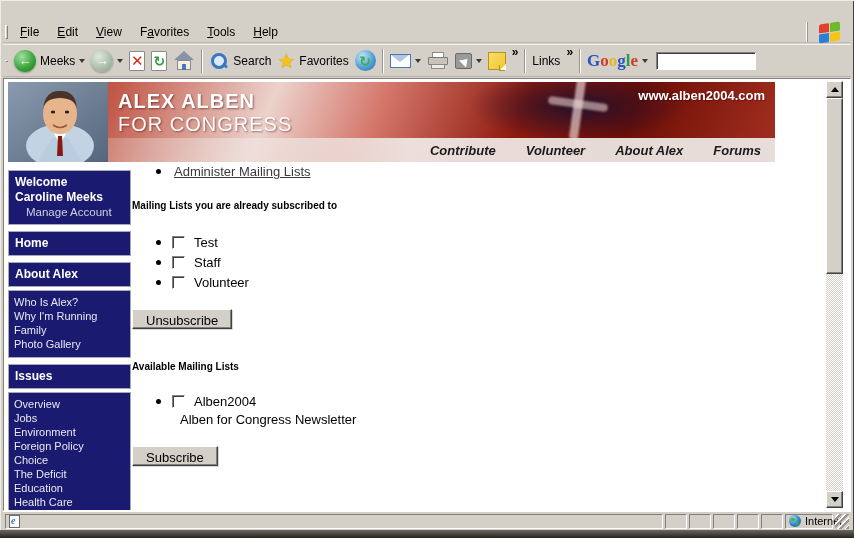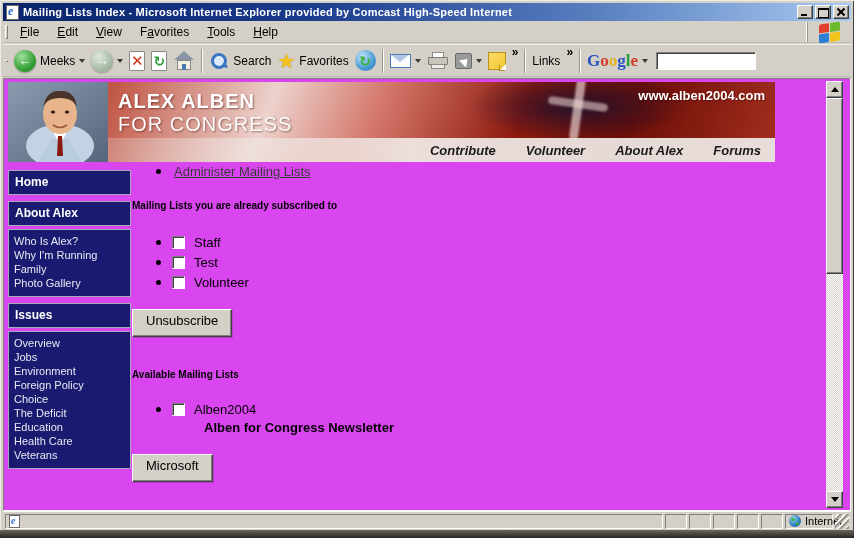--- a/index.html
+++ b/index.html
@@ -107,21 +107,21 @@
   #google-logo{ font-family:"Liberation Serif","DejaVu Serif",serif; font-size:17px; font-weight:bold; letter-spacing:0; display:flex; align-items:center; }
   #google-search-input{
     width:100px; height:18px; margin-left:5px; font-size:12px; padding:1px 3px;
     background:#fff; border:1px solid; border-color:#808080 #fff #fff #808080; box-shadow:inset 1px 1px 0 #404040;
     outline:none;
   }
 
   
   #page{
     position:absolute; top:78px; left:3px; right:3px; bottom:27px;
-    background:#d946ef; overflow:hidden;
+    background:#ffffff; overflow:hidden;
     border:1px solid; border-color:#808080 #fff #fff #808080;
   }
 
   
   #banner{
     position:absolute; left:4px; top:3px; width:767px; height:80px; overflow:hidden;
     background:linear-gradient(112deg,#9c2a1e 0%,#c25a4a 14%,#ecd2cc 34%,#d4766a 48%,#8e1a0e 66%,#6e0e06 80%,#a43020 100%);
   }
   #banner .flag-patch{
     position:absolute; left:460px; top:-12px; width:220px; height:72px;
@@ -159,27 +159,27 @@
   .content-heading{ font-size:10px; font-weight:bold; margin-top:21px; }
   #subscribed-list{ margin-top:21px; }
   .chk-row{ display:flex; align-items:center; margin-left:24px; height:20px; }
   .chk-row .bullet{ margin-right:11px; }
   .checkbox{
     width:13px; height:13px; background:#fff; flex:0 0 auto;
     border:1px solid; border-color:#808080 #fff #fff #808080; box-shadow:inset 1px 1px 0 #404040;
     margin-right:9px;
   }
   .win-button{
-    display:inline-block; margin-top:17px; padding:3px 13px 8px; font-size:13px; color:#000; background:#d4d0c8;
+    display:inline-block; margin-top:17px; padding:3px 13px 0; font-size:13px; color:#000; background:#d4d0c8;
     border:1px solid; border-color:#fff #404040 #404040 #fff; box-shadow:inset -1px -1px 0 #808080, 1px 1px 0 rgba(0,0,0,.15);
     font-family:"Liberation Sans","DejaVu Sans",sans-serif;
   }
   #available-heading{ margin-top:32px; }
   #available-list{ margin-top:19px; }
-  .chk-desc{ margin-left:72px; line-height:16px; margin-top:1px;font-weight:bold; }
+  .chk-desc{ margin-left:48px; line-height:16px; margin-top:1px; }
   #subscribe-button{ margin-top:18px; }
 
   
   #scrollbar{ position:absolute; top:2px; right:7px; bottom:2px; width:17px; }
   .sb-btn{
     position:absolute; left:0; width:17px; height:17px; background:#d4d0c8;
     border:1px solid; border-color:#fff #404040 #404040 #fff; box-shadow:inset -1px -1px 0 #808080;
     display:flex; align-items:center; justify-content:center;
   }
   .sb-btn.up{ top:0; } .sb-btn.down{ bottom:0; }
@@ -216,27 +216,20 @@
   }
   #bottom-strip{ position:absolute; left:0; right:0; bottom:0; height:8px; background:linear-gradient(to bottom,#6a675f,#26251f); }
 
   u{ text-decoration:underline; }
 </style>
 </head>
 <body>
 
 <div id="window">
 
-  <div id="titlebar">
-    <span class="ie-doc-icon"></span>
-    <span id="title-text">Mailing Lists Index - Microsoft Internet Explorer provided by Comcast High-Speed Internet</span>
-    <span class="win-btn min"></span>
-    <span class="win-btn max"></span>
-    <span class="win-btn close"></span>
-  </div>
 
   <div id="menubar">
     <span class="grip"></span>
     <div id="menu-items">
 
     <span class="menu-item"><u>F</u>ile</span>
         <span class="menu-item"><u>E</u>dit</span>
         <span class="menu-item"><u>V</u>iew</span>
         <span class="menu-item">F<u>a</u>vorites</span>
         <span class="menu-item"><u>T</u>ools</span>
@@ -366,20 +359,25 @@
 
       <span class="banner-nav-item">Contribute</span>
           <span class="banner-nav-item">Volunteer</span>
           <span class="banner-nav-item">About Alex</span>
           <span class="banner-nav-item">Forums</span>
         </div>
     </div>
 
     <div id="sidebar">
       <div class="side-box side-pad">
+        <div class="side-bold">Welcome</div>
+        <div class="side-bold">Caroline Meeks</div>
+        <div class="side-sub">Manage Account</div>
+      </div>
+      <div class="side-box side-pad">
         <div class="side-bold">Home</div>
       </div>
       <div class="side-box side-pad tight">
         <div class="side-bold">About Alex</div>
       </div>
       <div class="side-box side-items">
 
       <div class="nav-item">Who Is Alex?</div>
           <div class="nav-item">Why I'm Running</div>
           <div class="nav-item">Family</div>
@@ -408,26 +406,26 @@
         <a id="admin-link" href="#">Administer Mailing Lists</a>
       </div>
 
       <div class="content-heading">Mailing Lists you are already subscribed to</div>
 
       <div id="subscribed-list">
 
       <div class="chk-row">
             <span class="bullet"></span>
             <span class="checkbox"></span>
-            <span>Staff</span>
+            <span>Test</span>
           </div>
           <div class="chk-row">
             <span class="bullet"></span>
             <span class="checkbox"></span>
-            <span>Test</span>
+            <span>Staff</span>
           </div>
           <div class="chk-row">
             <span class="bullet"></span>
             <span class="checkbox"></span>
             <span>Volunteer</span>
           </div>
         </div>
 
       <div class="win-button" id="unsubscribe-button">Unsubscribe</div>
 
@@ -438,21 +436,21 @@
       <div>
             <div class="chk-row">
               <span class="bullet"></span>
               <span class="checkbox"></span>
               <span>Alben2004</span>
             </div>
             <div class="chk-desc">Alben for Congress Newsletter</div>
           </div>
         </div>
 
-      <div class="win-button" id="subscribe-button">Microsoft</div>
+      <div class="win-button" id="subscribe-button">Subscribe</div>
     </div>
 
     <div id="scrollbar">
       <div id="sb-track"></div>
       <div class="sb-btn up">
           <span class="tri-up"></span>
         </div>
       <div id="sb-thumb"></div>
       <div class="sb-btn down">
           <span class="tri-down"></span>

